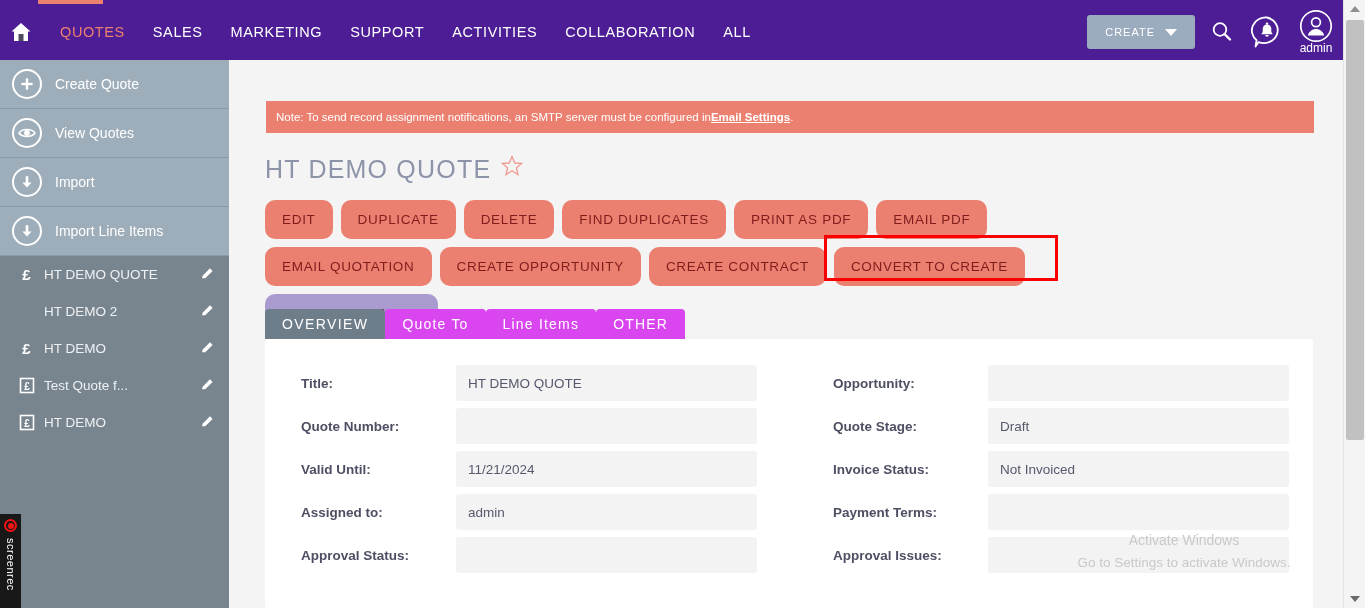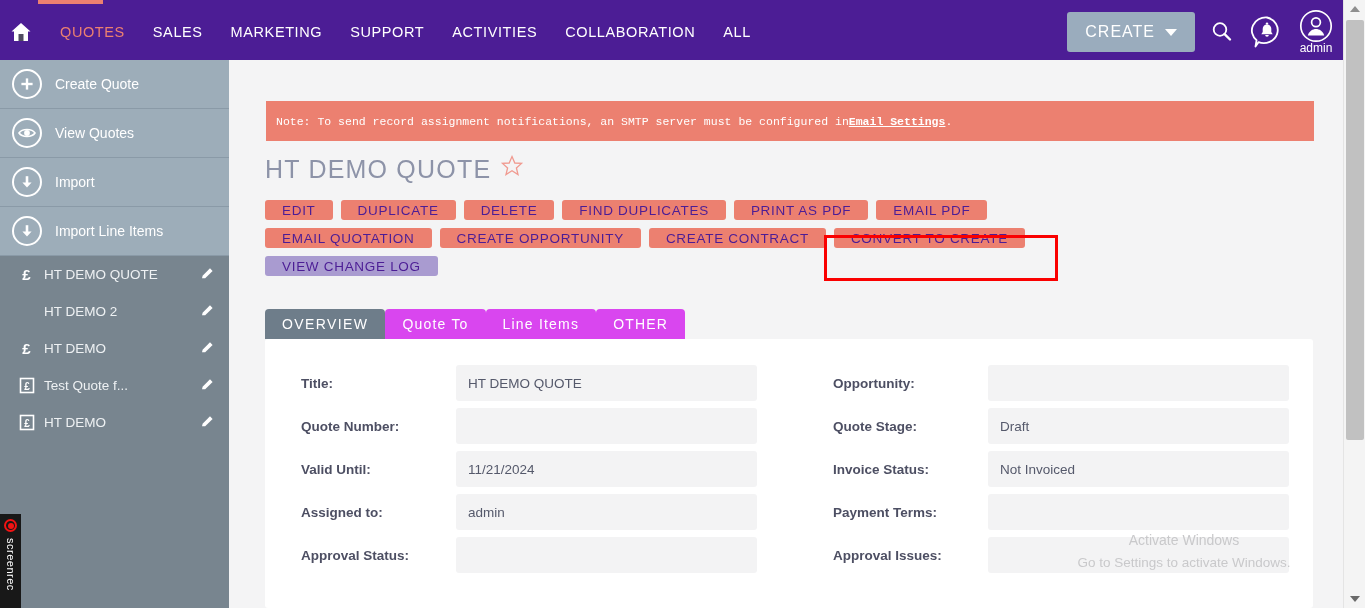--- a/index.html
+++ b/index.html
@@ -34,21 +34,21 @@
   }
   .nav-item.active { color: #ec8070; }
 
   .nav-right {
     position: absolute; right: 10px; top: 4px; height: 56px;
     display: flex; align-items: center; gap: 14px;
   }
   .create-btn {
     background: #9aacbd; color: #fff; border: none;
     font-family: "Liberation Sans", sans-serif;
-    font-size: 16px; letter-spacing: 1px;
+    font-size: 11px; letter-spacing: 1px;
     padding: 11px 18px; border-radius: 3px; cursor: pointer;
     display: flex; align-items: center; gap: 10px;
   }
   .caret-down {
     width: 0; height: 0; border-left: 6px solid transparent;
     border-right: 6px solid transparent; border-top: 7px solid #fff;
   }
   .icon-btn { cursor: pointer; display: flex; align-items: center; justify-content: center; }
   .avatar-wrap { display: flex; flex-direction: column; align-items: center; cursor: pointer; }
   .avatar-label { color: #fff; font-size: 12px; margin-top: -2px; }
@@ -86,39 +86,39 @@
   }
   .tri-left {
     width: 0; height: 0; border-top: 7px solid transparent;
     border-bottom: 7px solid transparent; border-right: 10px solid #e8e6dc;
   }
 
   
   .main { position: absolute; left: 229px; top: 60px; width: 1114px; height: 548px; background: #f4f4f5; }
 
   .notice {
-    position: absolute; left: 37px; top: 41px; width: 1048px; height: 40px;
+    position: absolute; left: 37px; top: 41px; width: 1048px; height: 32px;
     background: #ec8070; color: #fff; font-size: 11.5px;
-    display: flex; align-items: center; padding-left: 10px; font-family: Liberation Mono, monospace;
+    display: flex; align-items: center; padding-left: 10px;
   }
   .notice a { color: #fff; text-decoration: underline; font-weight: bold; }
 
   .page-title {
     position: absolute; left: 36px; top: 94px;
     color: #8d93a8; font-size: 25px; letter-spacing: 1.2px;
     display: flex; align-items: center; gap: 9px; font-weight: normal;
   }
 
   .btn-rows { position: absolute; left: 36px; top: 140px; width: 1060px; }
   .btn-row { display: flex; gap: 8px; margin-bottom: 8px; }
   .act-btn {
-    background: #ec8070; color: #4c1d95; border: none;
+    background: #ec8070; color: #7f1d1d; border: none;
     font-family: "Liberation Sans", sans-serif;
     font-size: 13.5px; letter-spacing: .7px;
-    height: 20px; padding: 0 17px; border-radius: 3px; cursor: pointer;
+    height: 39px; padding: 0 17px; border-radius: 10px; cursor: pointer;
     white-space: nowrap;
   }
   .act-btn.purple { background: #a99bd0; }
 
   .highlight-box {
     position: absolute; left: 824px; top: 235px; width: 234px; height: 46px;
     border: 3px solid #fa0000; pointer-events: none; z-index: 6;
   }
 
   .tabs { position: absolute; left: 36px; top: 249px; display: flex; }

